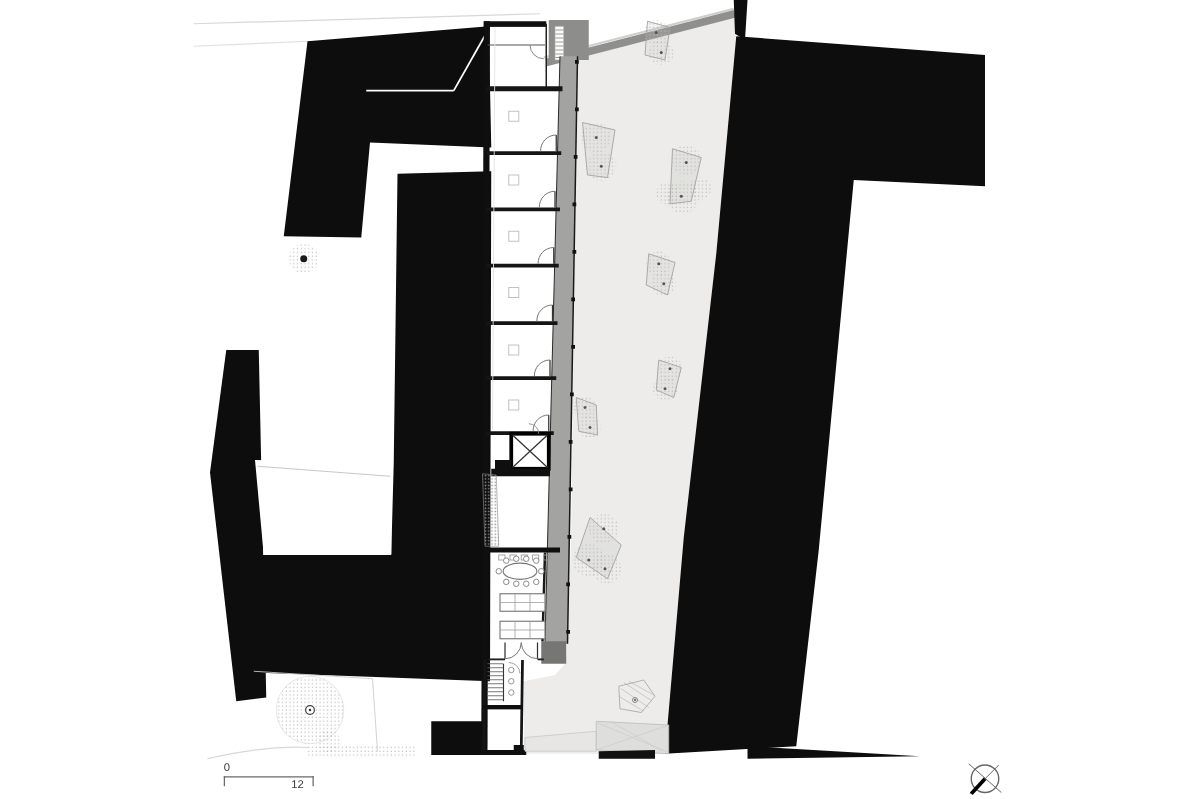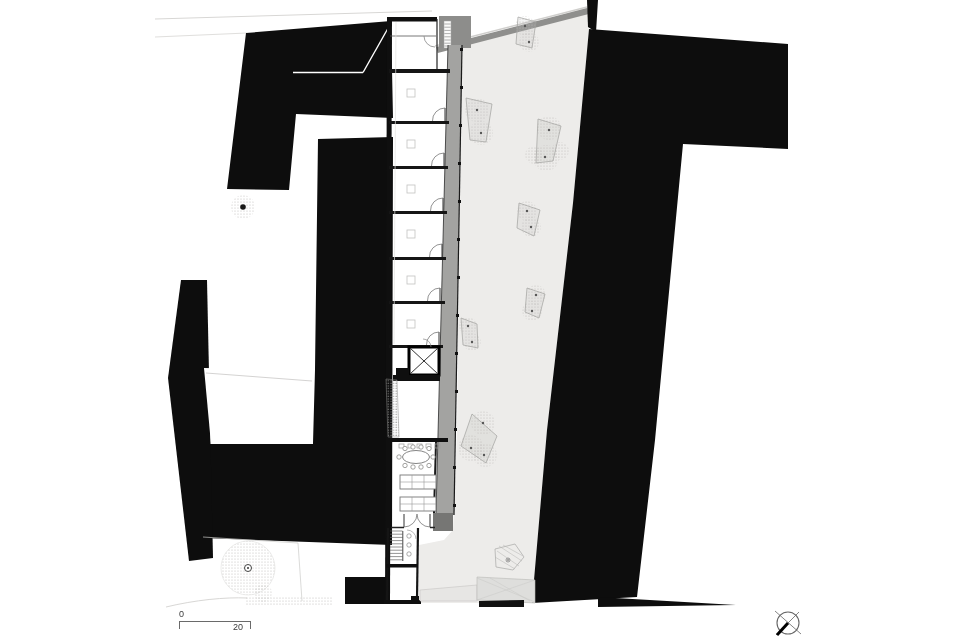--- a/index.html
+++ b/index.html
@@ -220,21 +220,21 @@
       <circle cx="243" cy="207" r="2.8" fill="#1a1a1a" stroke="none" stroke-width="1"></circle>
       <circle cx="248" cy="568" r="27" fill="url(#stip)" stroke="#d0cfcd" stroke-width="0.4"></circle>
       <circle cx="263" cy="593" r="9" fill="url(#stip)" stroke="none" stroke-width="1"></circle>
       <circle cx="248" cy="568" r="3.5" fill="#ffffff" stroke="#444444" stroke-width="1"></circle>
       <circle cx="248" cy="568" r="1" fill="#333333" stroke="none" stroke-width="1"></circle>
     </svg>
 
 <div class="scalebar">
   <span class="zero">0</span>
   <div class="bracket"></div>
-  <span class="ten">20</span>
+  <span class="ten">12</span>
 </div>
 
 <svg class="compass" width="60" height="44" viewBox="0 0 60 44">
   <circle cx="30" cy="24" r="11" fill="none" stroke="#666" stroke-width="1.1"></circle>
   <line x1="17" y1="12" x2="43" y2="35" stroke="#666" stroke-width="0.8"></line>
   <line x1="41" y1="13" x2="18" y2="36" stroke="#666" stroke-width="0.8"></line>
   <line x1="30" y1="24" x2="19" y2="36" stroke="#000" stroke-width="3"></line>
 </svg>
 
 </div>

